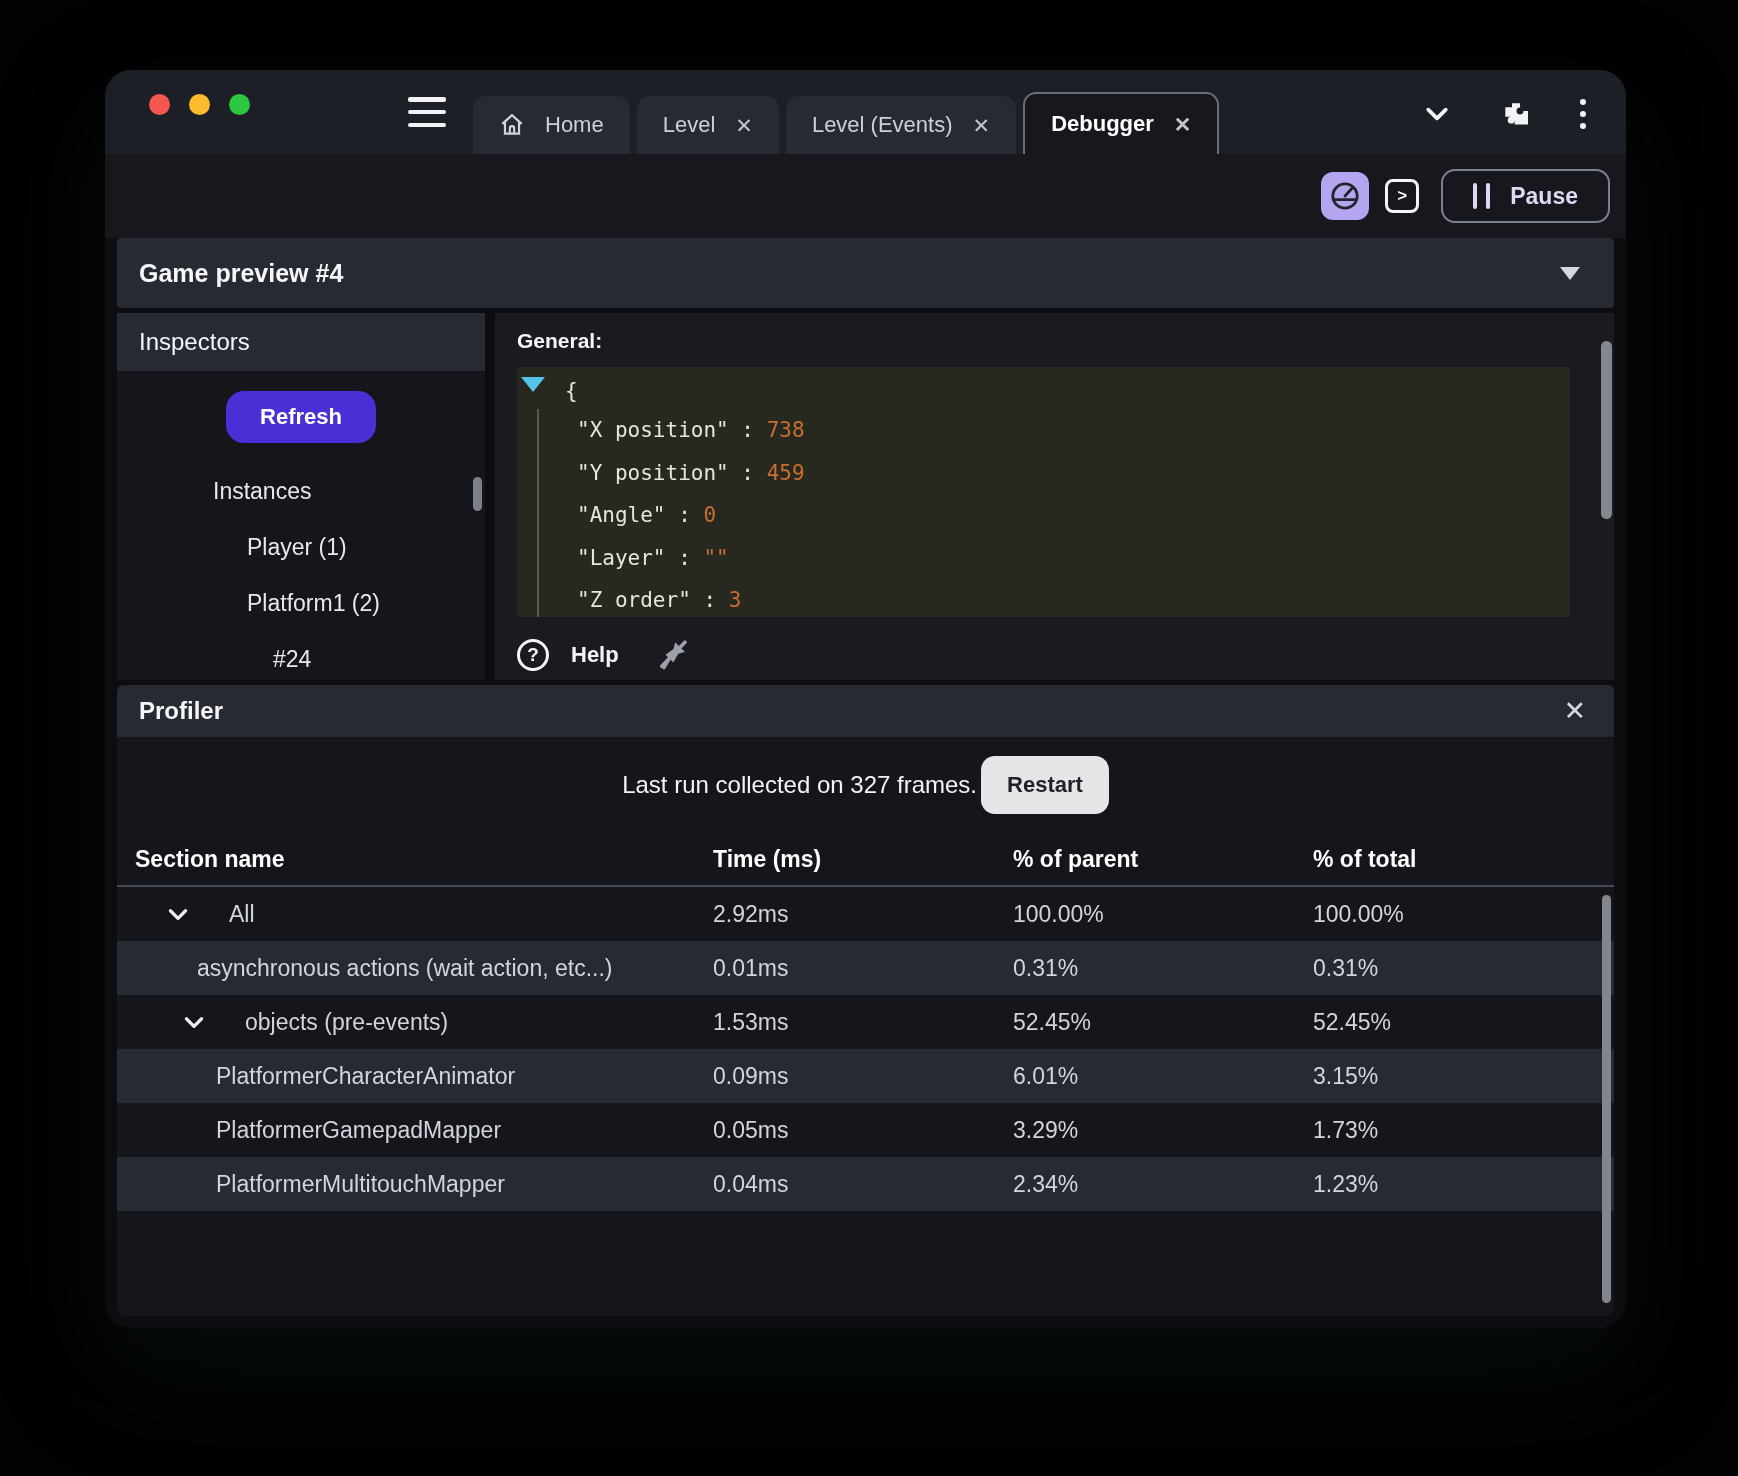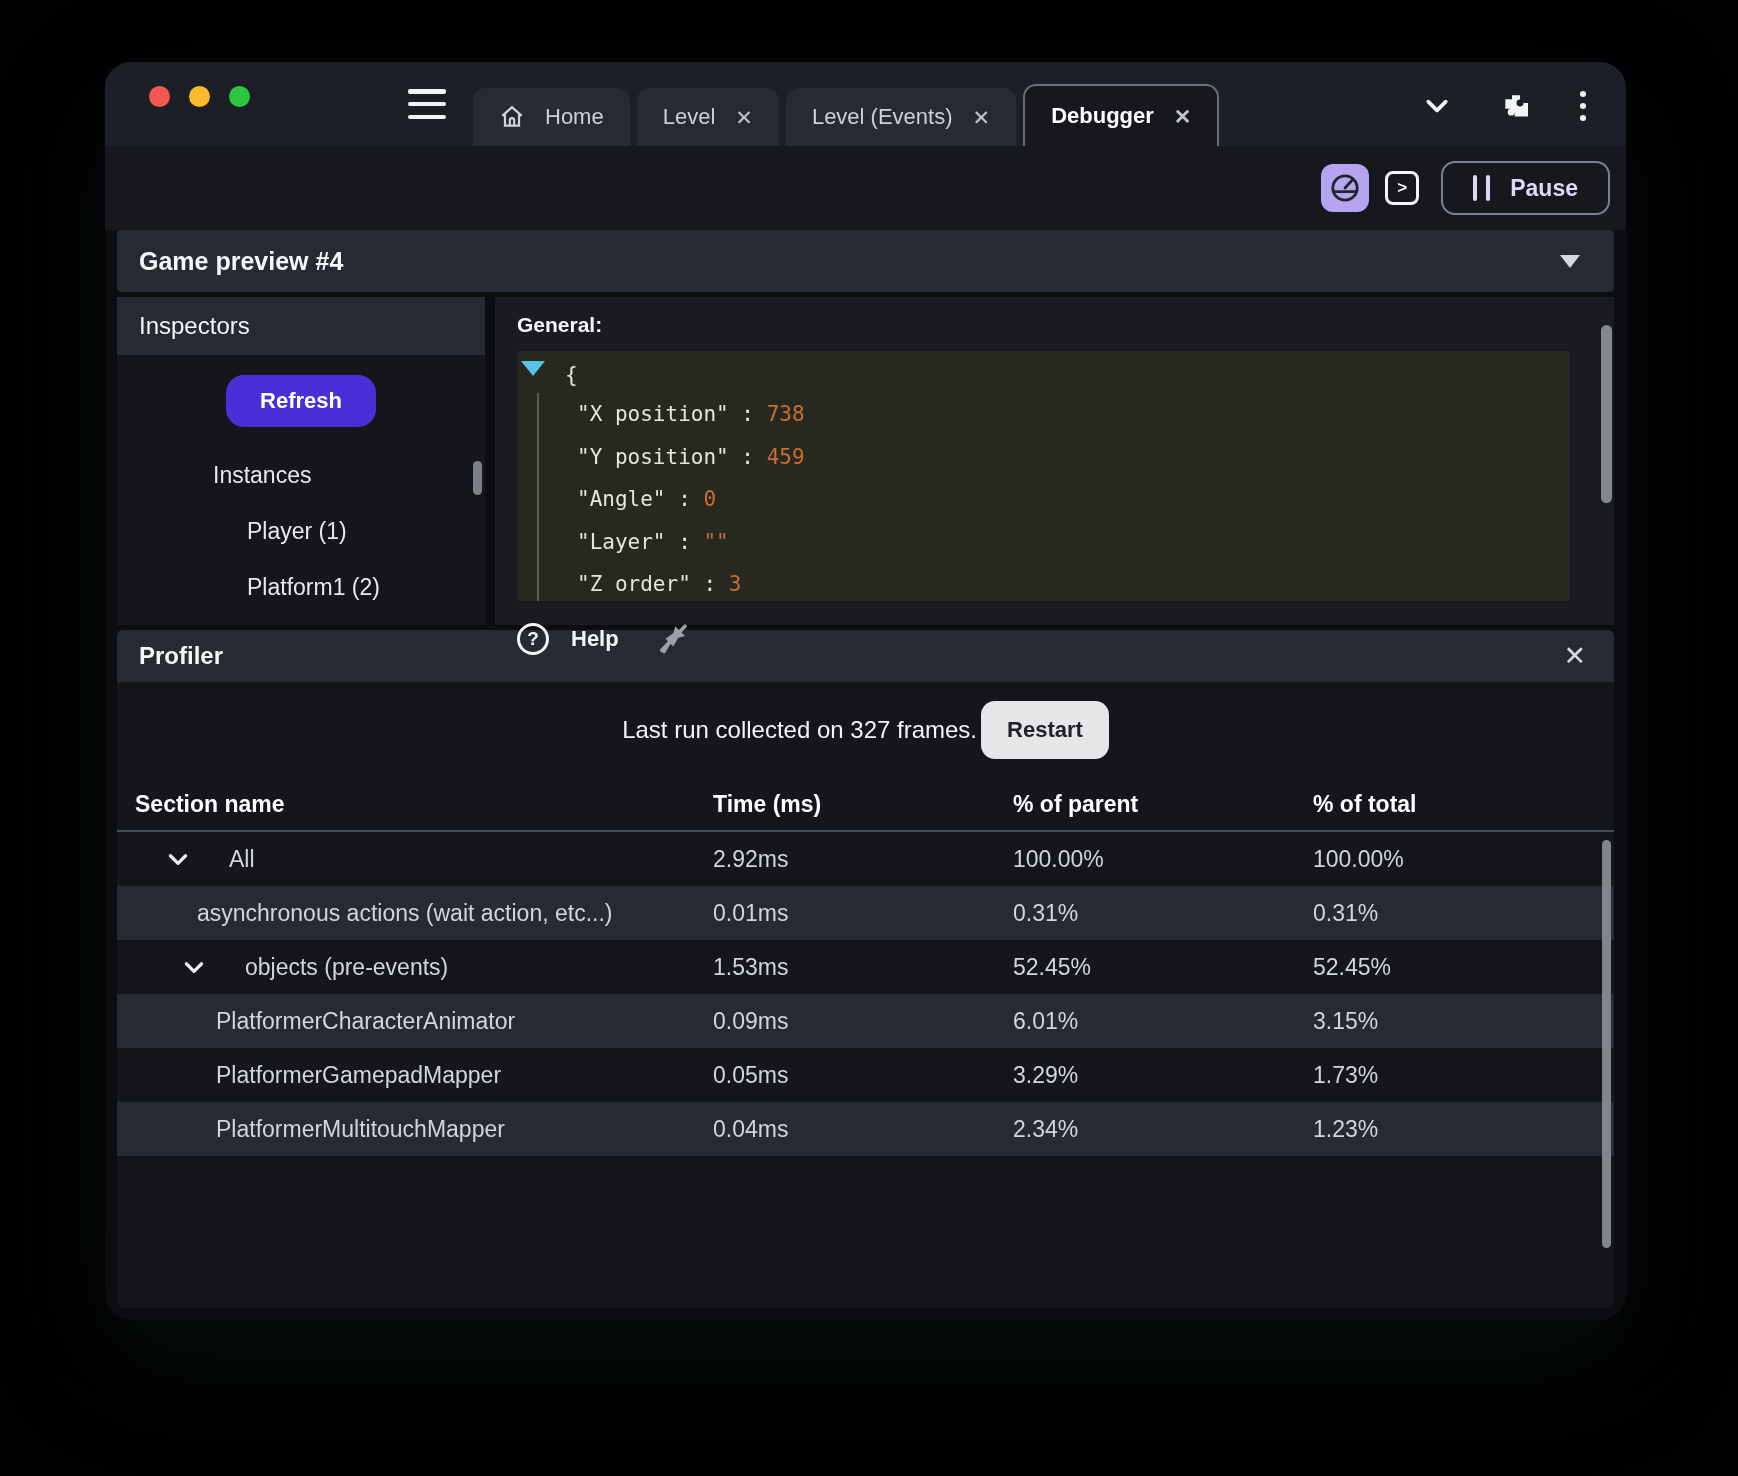--- a/index.html
+++ b/index.html
@@ -1,19 +1,19 @@
 <!DOCTYPE html>
 <html><head>
 <meta charset="utf-8">
 <style>
   * { margin:0; padding:0; box-sizing:border-box; }
   html,body { width:1738px; height:1476px; background:#020204; overflow:hidden;
               font-family:"Liberation Sans", sans-serif; }
 
-  .window { position:absolute; left:105px; top:62px; width:1521px; height:1258px;
+  .window { position:absolute; left:105px; top:70px; width:1521px; height:1258px;
             background:#0c0d11; border-radius:26px; overflow:hidden;
             box-shadow:0 40px 110px rgba(20,40,25,.35), 0 10px 60px rgba(0,0,0,.9);
             display:flex; flex-direction:column; }
 
   
   .titlebar { position:relative; height:84px; background:#1d1f26; flex:0 0 auto; }
   .traffic { position:absolute; left:44px; top:24px; display:flex; gap:19px; }
   .traffic span { width:21px; height:21px; border-radius:50%; display:block; }
   .hamburger { position:absolute; left:303px; top:27px; width:38px; height:30px;
                display:flex; flex-direction:column; justify-content:space-between; cursor:pointer; }
@@ -38,27 +38,27 @@
                  justify-content:center; cursor:pointer; margin-right:6px; }
   .pause-btn { height:54px; border:2px solid #7d8090; border-radius:14px; padding:0 30px;
                display:flex; align-items:center; gap:20px; color:#ded9f4; cursor:pointer; background:transparent; }
   .pause-glyph { display:flex; gap:9px; }
   .pause-glyph i { width:4px; height:26px; background:#ded9f4; border-radius:2px; }
   .pause-btn b { font-size:23px; }
 
   
   .content { flex:1; display:flex; flex-direction:column; gap:5px; padding:0 12px 12px; min-height:0; }
 
-  .preview-bar { height:62px; background:#272a32; border-radius:4px; flex:0 0 auto;
+  .preview-bar { height:70px; background:#272a32; border-radius:4px; flex:0 0 auto;
                  display:flex; align-items:center; padding:0 34px 0 22px; }
   .preview-bar h1 { color:#f6f7f9; font-size:25px; font-weight:bold; flex:1; }
   .caret-down { width:0; height:0; border-left:10px solid transparent; border-right:10px solid transparent;
                 border-top:13px solid #d6d8de; cursor:pointer; }
 
-  .main-split { height:328px; flex:0 0 auto; display:flex; gap:10px; min-height:0; }
+  .main-split { height:367px; flex:0 0 auto; display:flex; gap:10px; min-height:0; }
 
   
   .left-panel { width:368px; flex:0 0 auto; display:flex; flex-direction:column; }
   .panel-head { height:58px; background:#272a32; display:flex; align-items:center; padding:0 22px;
                 color:#f4f5f8; font-size:24px; flex:0 0 auto; }
   .left-body { flex:1; background:#15161c; position:relative; overflow:hidden; }
   .refresh-btn { display:block; margin:20px auto 6px; background:#4b2fd6; color:#fff; border:none;
                  font-weight:bold; font-size:22px; font-family:inherit; padding:13px 34px; border-radius:18px; cursor:pointer; }
   .tree-item { height:56px; display:flex; align-items:flex-end; color:#e8e9ed; font-size:23px; cursor:pointer; }
   .tree-item.d0 { padding-left:96px; }

